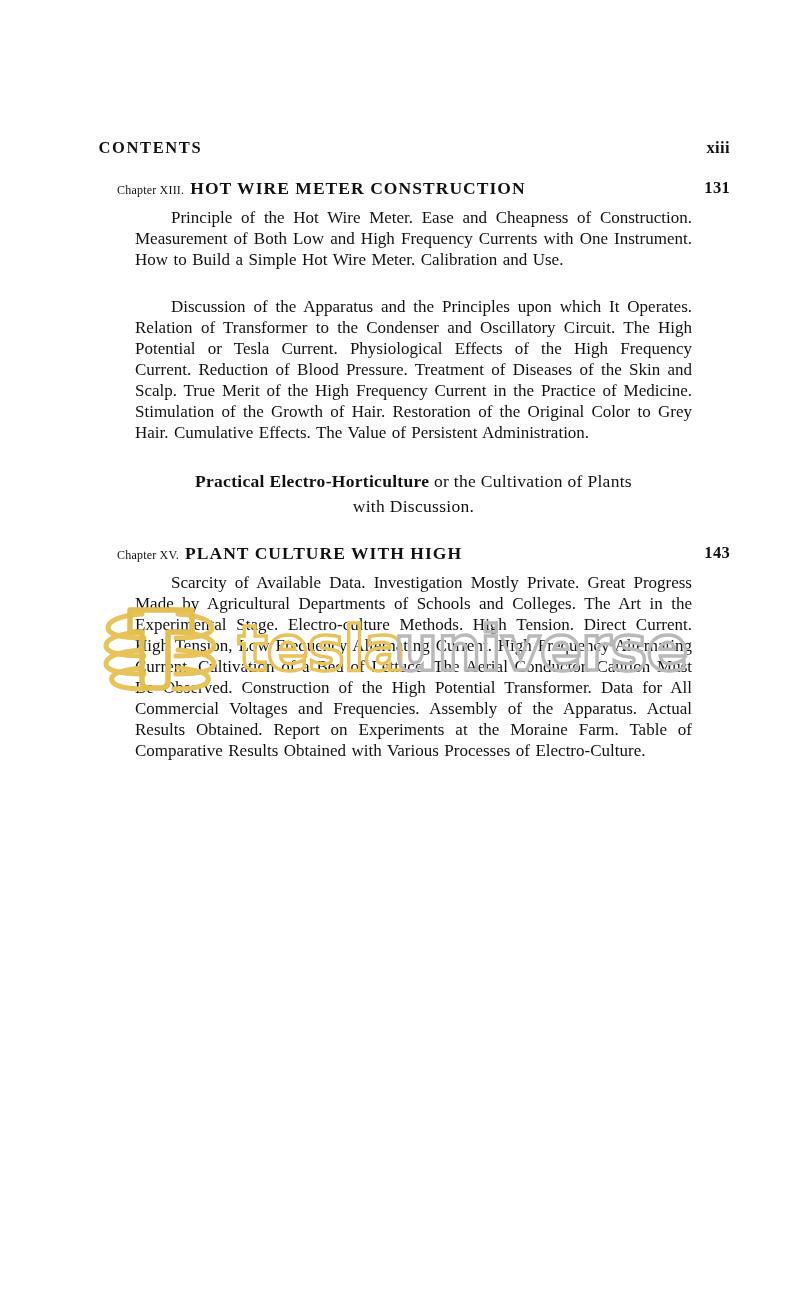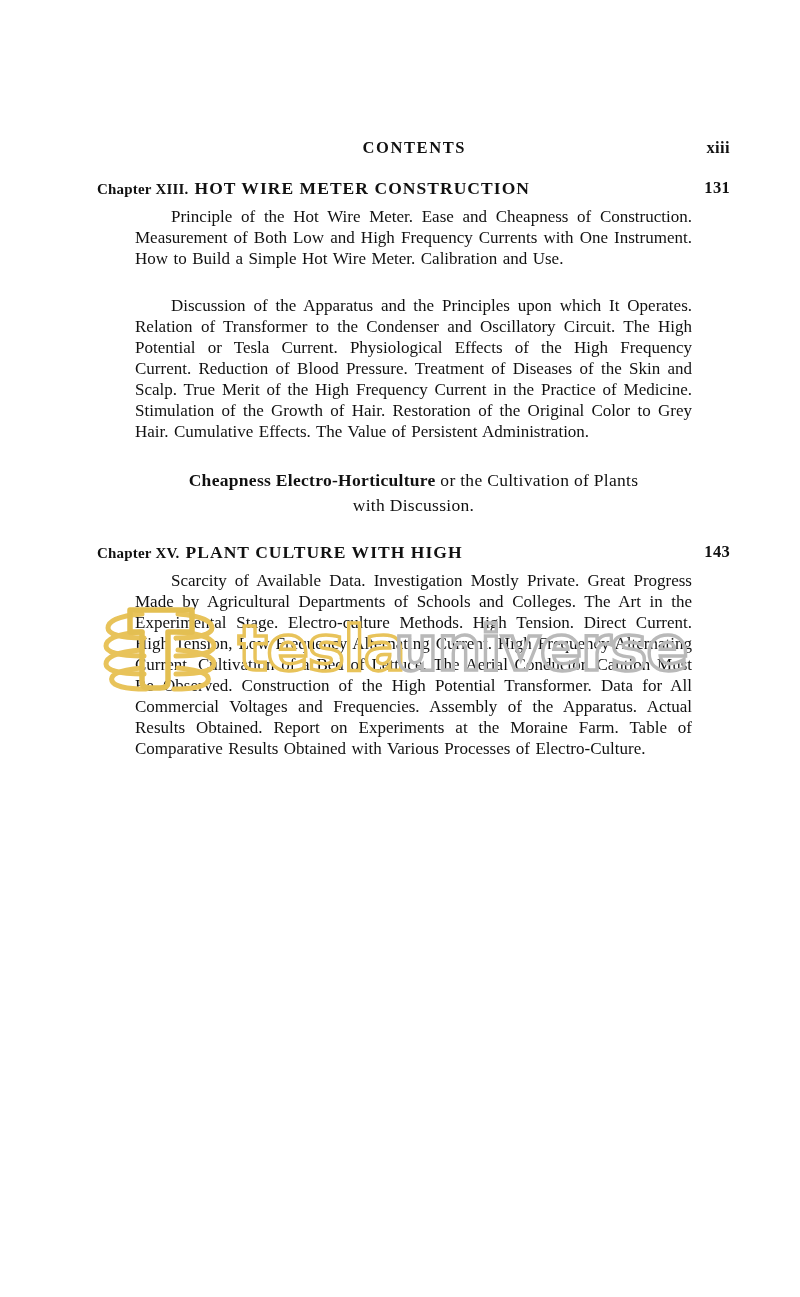--- a/index.html
+++ b/index.html
@@ -29,21 +29,21 @@
     position: absolute;
     left: 97px;
     top: 138px;
     width: 633px;
     height: 24px;
   }
   .running-head .rh-title {
     position: absolute;
     left: 0;
     right: 0;
-    text-align: center;
+    text-align: left;
     font-weight: bold;
     font-size: 16.5px;
     letter-spacing: 1.6px;
     text-indent: 1.6px;
   }
   .running-head .rh-folio {
     position: absolute;
     right: 0;
     top: 0;
     font-weight: bold;
@@ -77,23 +77,24 @@
     white-space: nowrap;
   }
   .head-line.l1 {
     text-align: left;
   }
   .head-line.l2 {
     text-align: center;
     padding-right: 6px;
   }
   .chapter-label {
-    font-weight: bold;
-    font-size: 15px;
+    font-weight: normal;
+    font-size: 12px;
     letter-spacing: 0.2px;
+    margin-left: 20px;
   }
   .chapter-title {
     font-weight: bold;
     font-size: 17.5px;
     letter-spacing: 1.05px;
     margin-left: 6px;
   }
   .head-line.l2 .chapter-title {
     margin-left: 0;
   }
@@ -202,21 +203,21 @@
         <span class="folio">131</span>
       </div>
       <p class="entry-desc">Principle of the Hot Wire Meter.  Ease and Cheapness of Construction.  Measurement of Both Low and High Frequency Currents with One Instrument.  How to Build a Simple Hot Wire Meter.  Calibration and Use.</p>
     </div>
 
     <div class="entry gap-xiv">
       <p class="entry-desc">Discussion of the Apparatus and the Principles upon which It Operates.  Relation of Transformer to the Condenser and Oscillatory Circuit.  The High Potential or Tesla Current.  Physiological Effects of the High Frequency Current.  Reduction of Blood Pressure. Treatment of Diseases of the Skin and Scalp.  True Merit of the High Frequency Current in the Practice of Medicine.  Stimulation of the Growth of Hair.  Restoration of the Original Color to Grey Hair.  Cumulative Effects.  The Value of Persistent Administration.</p>
     </div>
 
     <div class="section-head">
-      <span class="sh-strong">Cheapness  Electro-Horticulture</span><span class="sh-reg"> or  the  Cultivation  of  Plants</span><br>
+      <span class="sh-strong">Practical  Electro-Horticulture</span><span class="sh-reg"> or  the  Cultivation  of  Plants</span><br>
       <span class="sh-reg">with  Discussion.</span>
     </div>
 
     <div class="entry">
       <div class="entry-head">
         <span class="head-line l1">
           <span class="chapter-label">Chapter XV.</span><span class="chapter-title">PLANT CULTURE WITH HIGH</span>
         </span>
         <span class="folio">143</span>
       </div>

